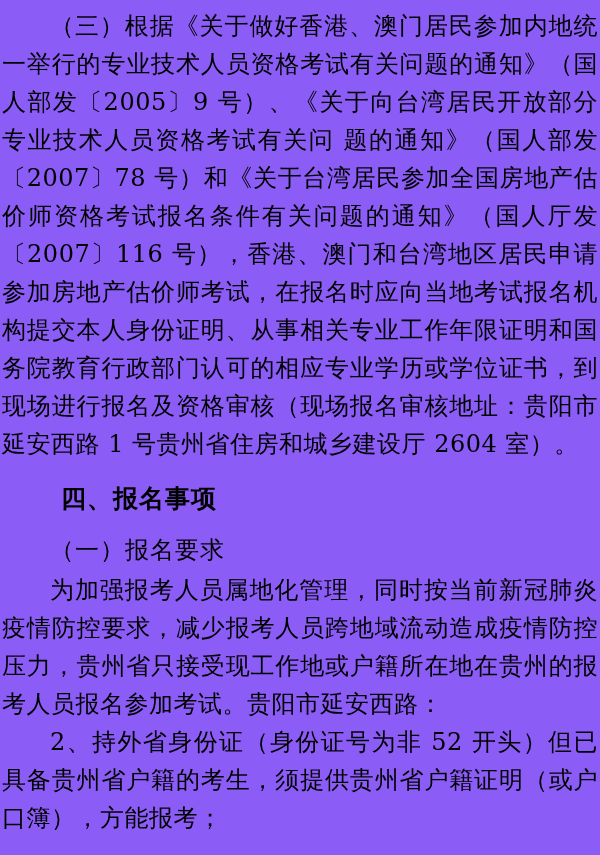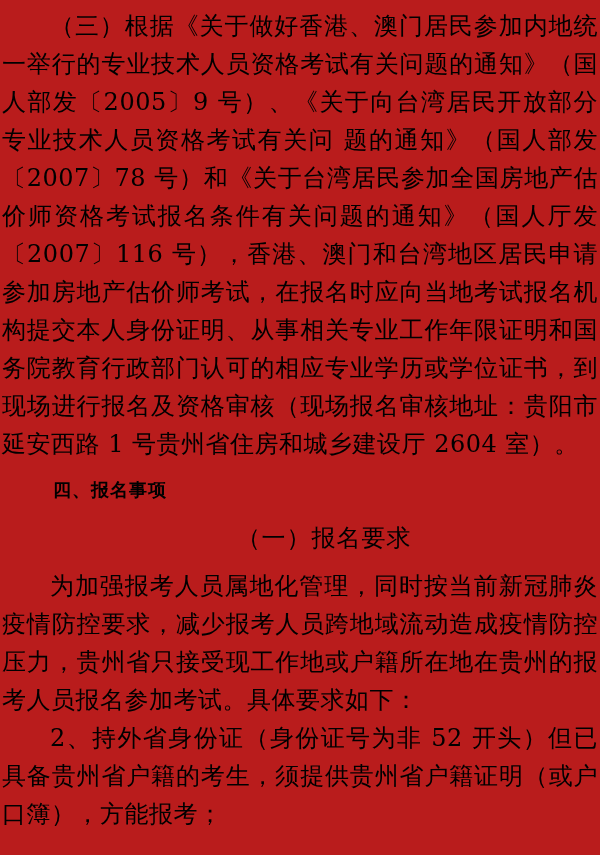--- a/index.html
+++ b/index.html
@@ -4,58 +4,57 @@
 <style>
   html, body {
     margin: 0;
     padding: 0;
     background: #ffffff;
   }
   .page {
     position: relative;
     width: 600px;
     height: 855px;
-    background: #b91c1c;
+    background: #8b5cf6;
     color: #000000;
     overflow: hidden;
     box-sizing: border-box;
     padding: 7px 2px 8px 2px;
   }
   .body-para {
     margin: 0;
     font-family: "DejaVu Serif", serif;
     font-size: 24px;
     line-height: 38px;
     text-align: justify;
     text-indent: 2em;
     letter-spacing: 0.5px;
     word-break: break-all;
   }
   .section-heading {
-    margin: 8px;
+    margin: 16px;
     font-family: "Liberation Sans", sans-serif;
     font-weight: 700;
-    font-size: 18px;
+    font-size: 25px;
     line-height: 38px;
     text-indent: 43px;
     letter-spacing: 1px;
   }
   .subsection-heading {
-    margin: 10px;
-    font-family: Liberation Sans, sans-serif;
+    margin: 0;
+    font-family: Liberation Mono, monospace;
     font-size: 24px;
     line-height: 38px;
     text-indent: 2em;
     letter-spacing: 1px;
-    text-align: center;
   }
 </style>
 </head>
 <body>
 
 <div class="page">
   <p class="body-para">（三）根据《关于做好香港、澳门居民参加内地统一举行的专业技术人员资格考试有关问题的通知》（国人部发〔2005〕9 号）、《关于向台湾居民开放部分专业技术人员资格考试有关问 题的通知》（国人部发〔2007〕78 号）和《关于台湾居民参加全国房地产估价师资格考试报名条件有关问题的通知》（国人厅发〔2007〕116 号），香港、澳门和台湾地区居民申请参加房地产估价师考试，在报名时应向当地考试报名机构提交本人身份证明、从事相关专业工作年限证明和国务院教育行政部门认可的相应专业学历或学位证书，到现场进行报名及资格审核（现场报名审核地址：贵阳市延安西路 1 号贵州省住房和城乡建设厅 2604 室）。</p>
   <p class="section-heading">四、报名事项</p>
   <p class="subsection-heading">（一）报名要求</p>
-  <p class="body-para">为加强报考人员属地化管理，同时按当前新冠肺炎疫情防控要求，减少报考人员跨地域流动造成疫情防控压力，贵州省只接受现工作地或户籍所在地在贵州的报考人员报名参加考试。具体要求如下：</p>
+  <p class="body-para">为加强报考人员属地化管理，同时按当前新冠肺炎疫情防控要求，减少报考人员跨地域流动造成疫情防控压力，贵州省只接受现工作地或户籍所在地在贵州的报考人员报名参加考试。贵阳市延安西路：</p>
   <p class="body-para">2、持外省身份证（身份证号为非 52 开头）但已具备贵州省户籍的考生，须提供贵州省户籍证明（或户口簿），方能报考；</p>
 
 </div>
 
 </body></html>

